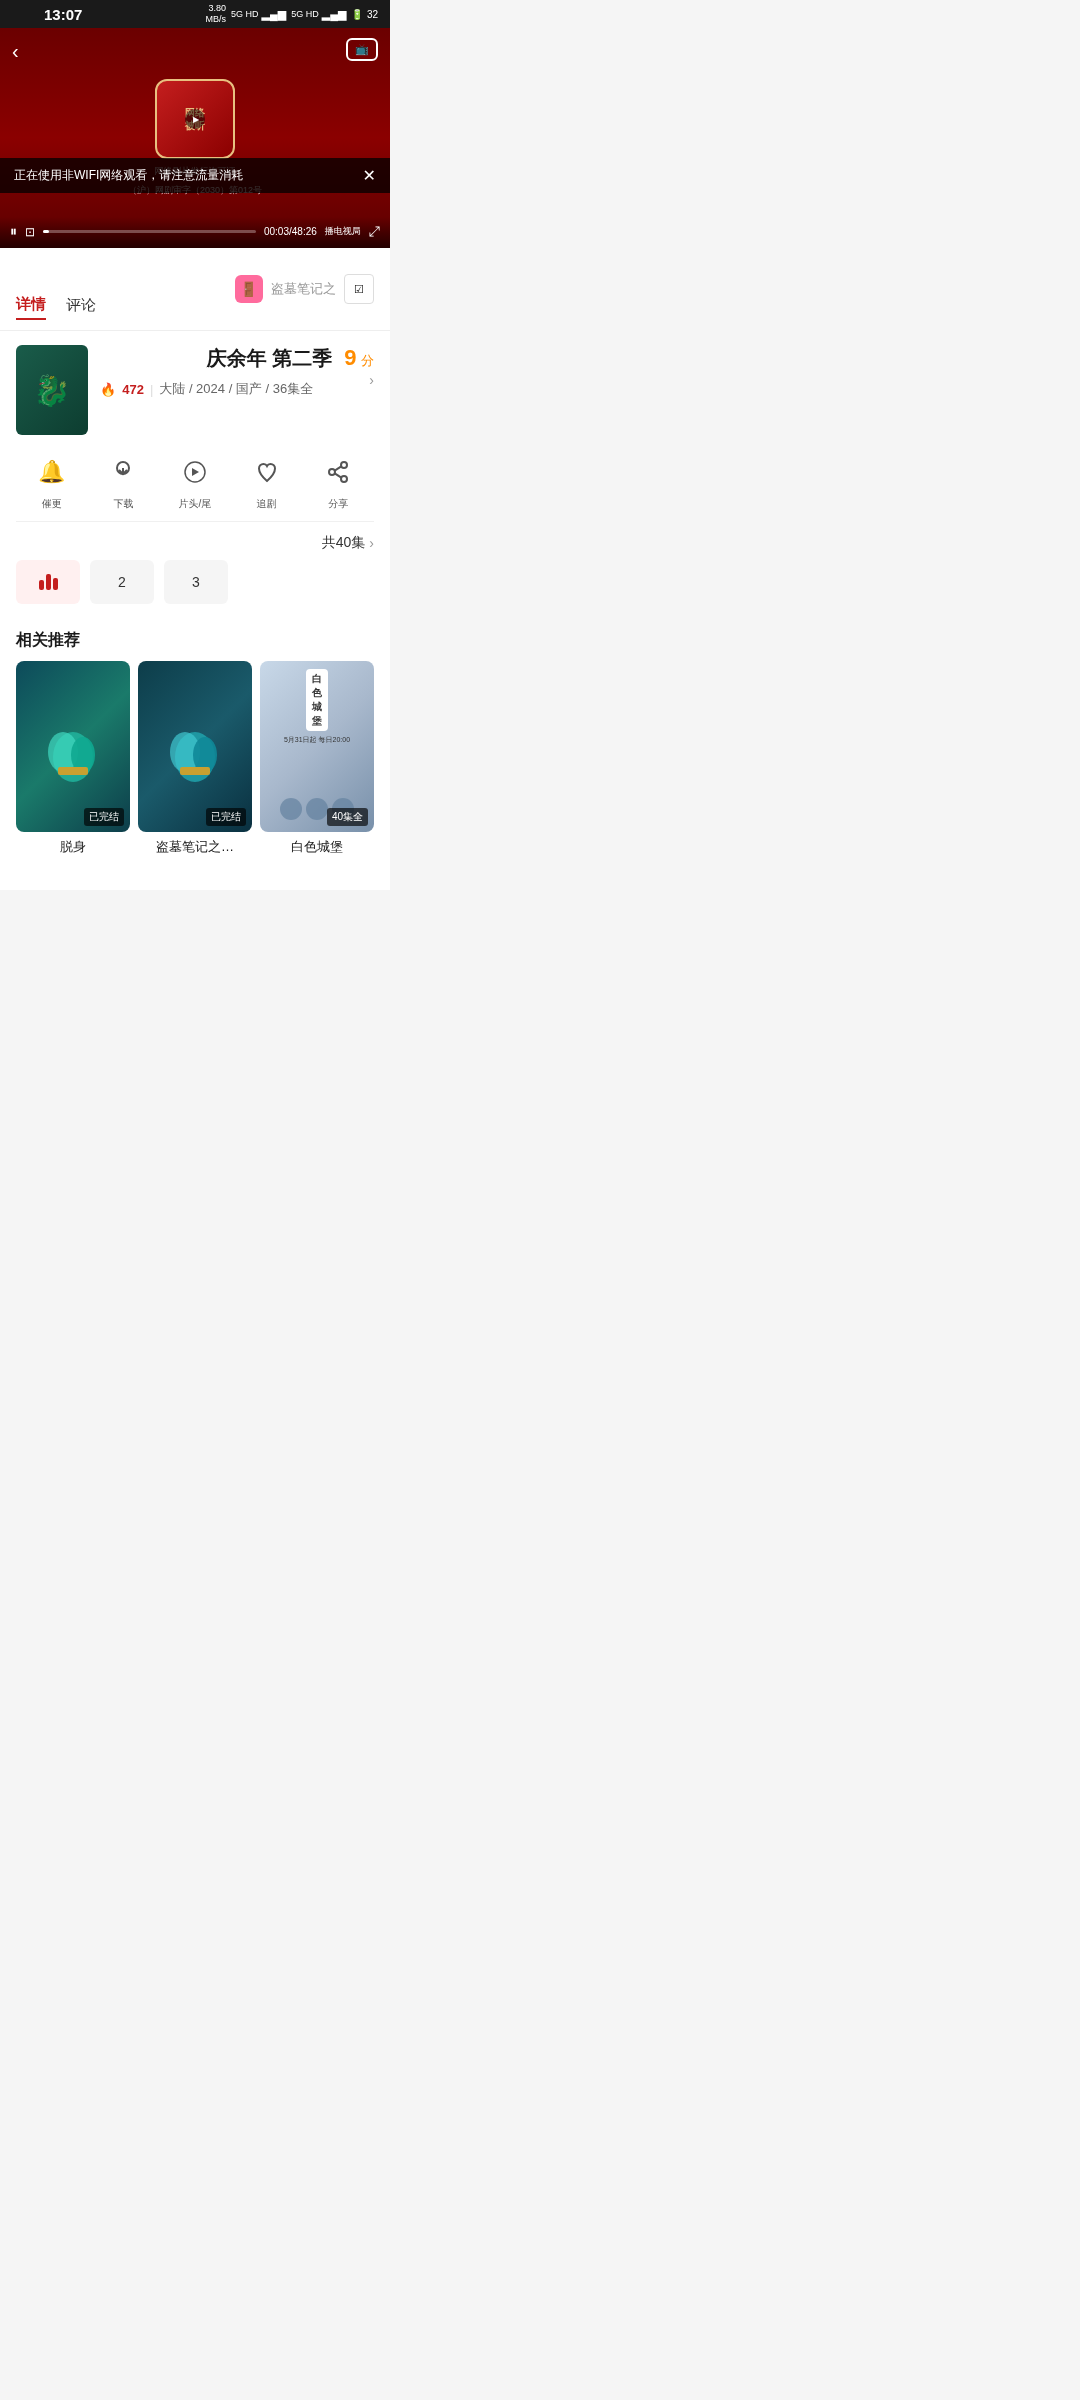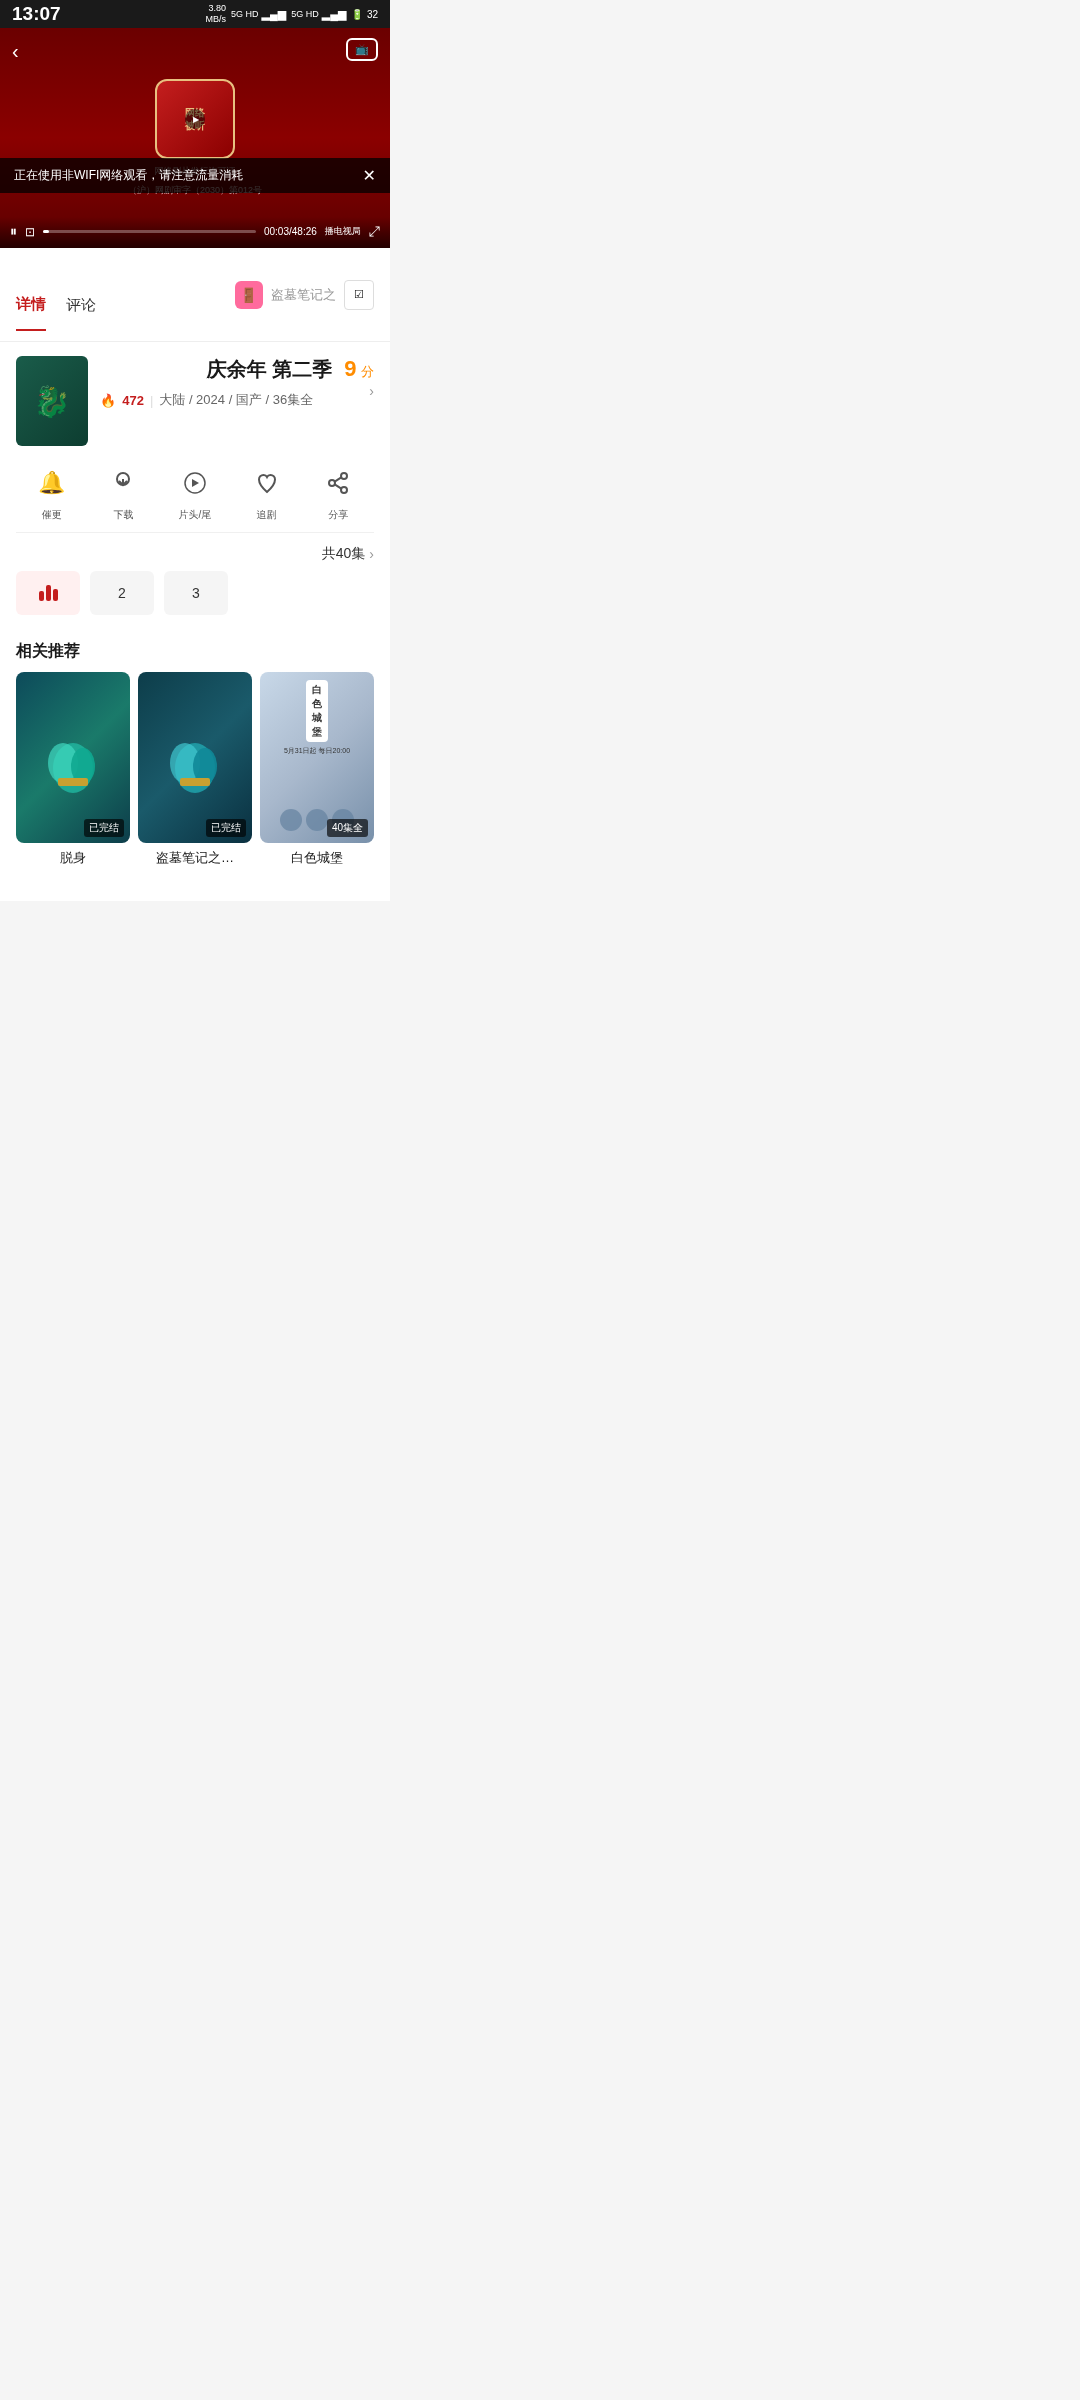--- a/index.html
+++ b/index.html
@@ -16,21 +16,21 @@
     .status-bar {
       background: #1a1a1a;
       color: white;
       display: flex;
       justify-content: space-between;
       align-items: center;
       padding: 6px 12px;
       font-size: 11px;
       height: 28px;
     }
-    .status-left { font-weight: 600; font-size: 19px; }
+    .status-left { font-weight: 600; font-size: 15px; margin-left: 32px; }
     .status-right { display: flex; align-items: center; gap: 3px; font-size: 10px; }
 
     
     .video-player {
       background: linear-gradient(180deg, #6b0000 0%, #8b0000 50%, #5a0000 100%);
       position: relative;
       height: 220px;
       display: flex;
       flex-direction: column;
       align-items: center;
@@ -159,21 +159,21 @@
       display: flex;
       align-items: center;
       padding: 10px 16px;
       border-bottom: 1px solid #eee;
       gap: 20px;
     }
     .tab {
       font-size: 15px;
       color: #333;
       cursor: pointer;
-      padding-bottom: 15px;
+      padding-bottom: 4px;
       margin-top: 37px;
     }
     .tab.active {
       color: #c41e1e;
       font-weight: 600;
       border-bottom: 2px solid #c41e1e;
     }
     .danmaku-area {
       margin-left: auto;
       display: flex;

